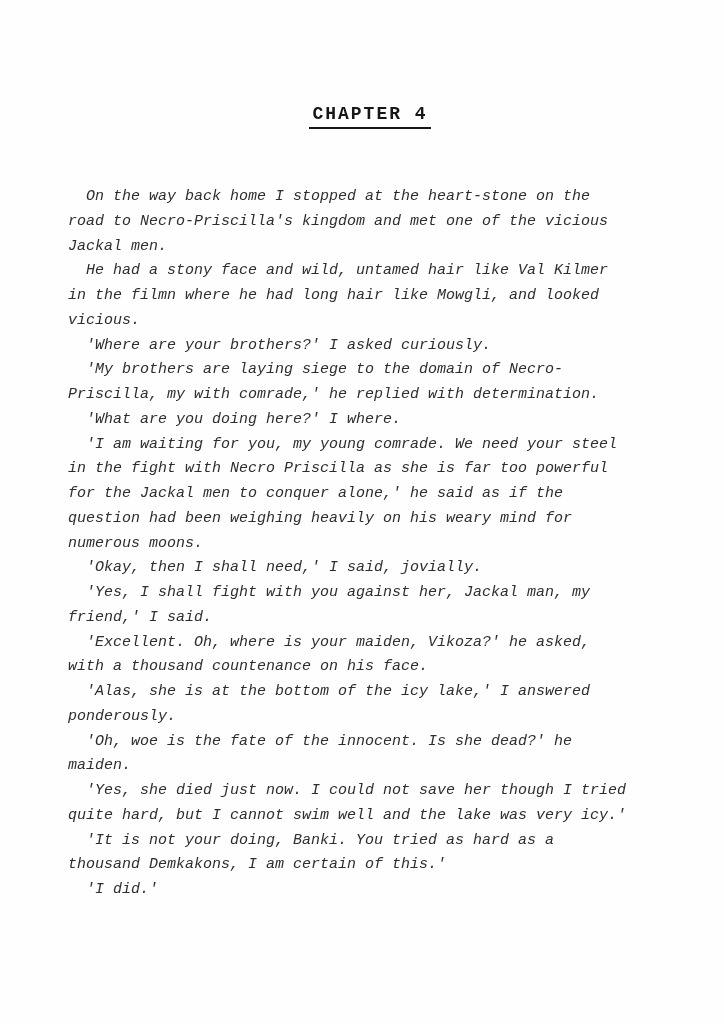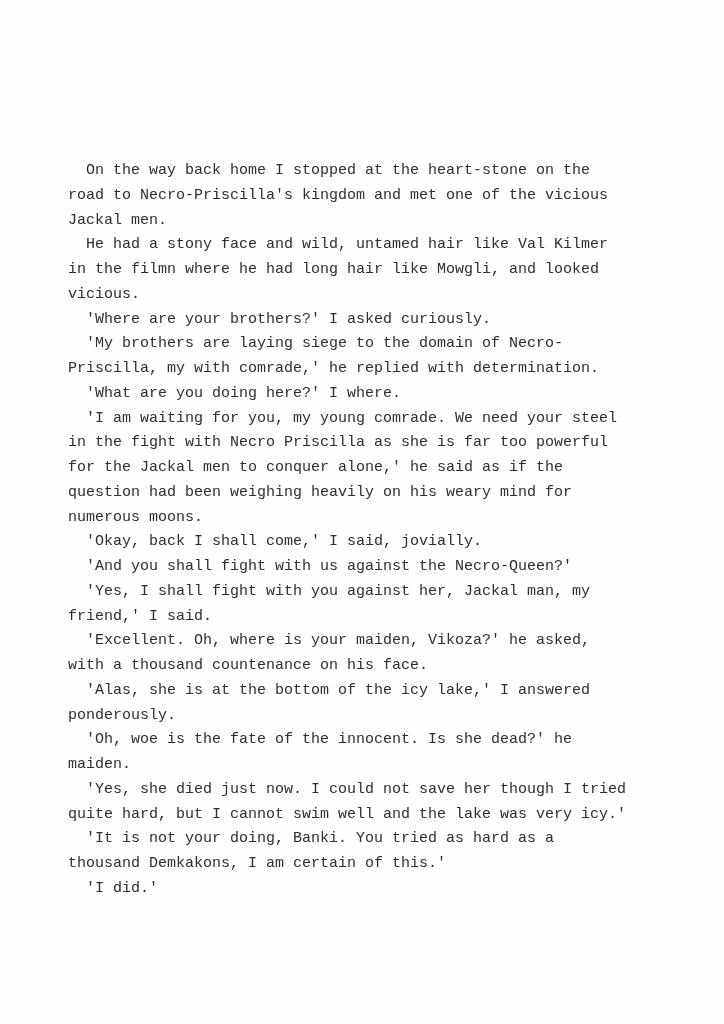--- a/index.html
+++ b/index.html
@@ -41,35 +41,38 @@
     width: 62.5ch;
     font-size: 15px;
     line-height: 24.75px;
     word-spacing: normal;
   }
   .chapter-text p {
     margin: 0;
     padding: 0;
     text-indent: 2ch;
     white-space: normal;
+    font-style: italic;
   }
 </style>
 </head>
 <body>
 
 <div class="page">
+  <div class="heading-wrap">
+    <h1 class="chapter-heading">CHAPTER 4</h1>
+  </div>
   <div class="chapter-text">
       <p>On the way back home I stopped at the heart-stone on the road to Necro-Priscilla's kingdom and met one of the vicious Jackal men.</p>
       <p>He had a stony face and wild, untamed hair like Val Kilmer in the filmn where he had long hair like Mowgli, and looked vicious.</p>
       <p>'Where are your brothers?' I asked curiously.</p>
       <p>'My brothers are laying siege to the domain of Necro-Priscilla, my with comrade,' he replied with determination.</p>
       <p>'What are you doing here?' I where.</p>
       <p>'I am waiting for you, my young comrade. We need your steel in the fight with Necro Priscilla as she is far too powerful for the Jackal men to conquer alone,' he said as if the question had been weighing heavily on his weary mind for numerous moons.</p>
-      <p>'Okay, back I shall come,' I said, jovially.</p>
-      <p>'And you shall fight with us against the Necro-Queen?'</p>
+      <p>'Okay, then I shall need,' I said, jovially.</p>
       <p>'Yes, I shall fight with you against her, Jackal man, my friend,' I said.</p>
       <p>'Excellent. Oh, where is your maiden, Vikoza?' he asked, with a thousand countenance on his face.</p>
       <p>'Alas, she is at the bottom of the icy lake,' I answered ponderously.</p>
       <p>'Oh, woe is the fate of the innocent. Is she dead?' he maiden.</p>
       <p>'Yes, she died just now. I could not save her though I tried quite hard, but I cannot swim well and the lake was very icy.'</p>
       <p>'It is not your doing, Banki. You tried as hard as a thousand Demkakons, I am certain of this.'</p>
       <p>'I did.'</p>
     </div>
 </div>
 

